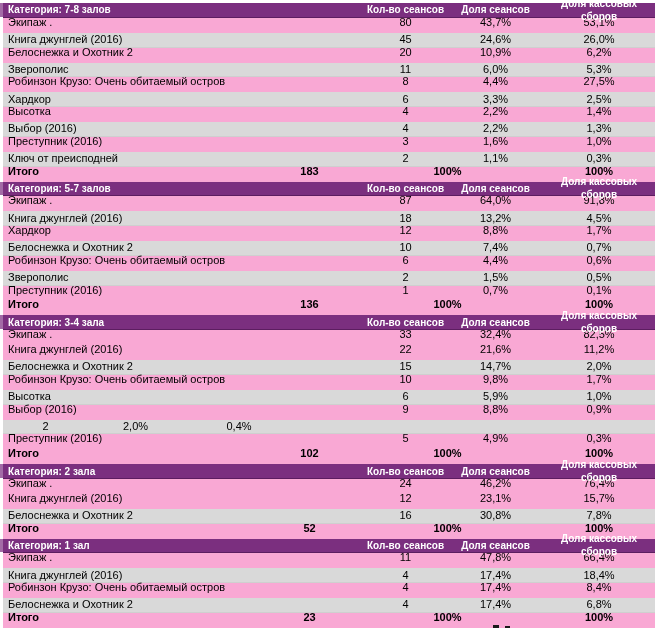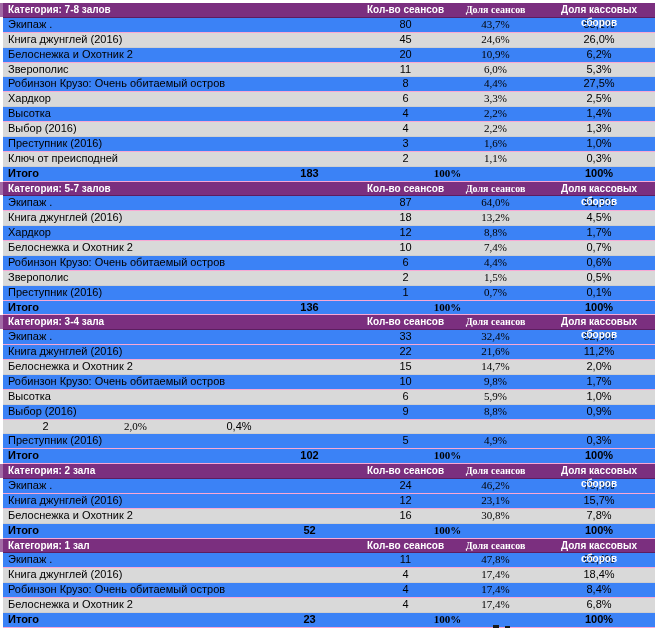--- a/index.html
+++ b/index.html
@@ -6,43 +6,43 @@
   body{
     width:655px;height:628px;overflow:hidden;position:relative;
     background:#ffffff;
     font-family:"Liberation Sans", sans-serif;
     -webkit-font-smoothing:antialiased;
   }
   .sheet{
     position:absolute;top:3px;left:3px;width:652px;
   }
   .row{
-    display:flex;align-items:flex-start;
+    display:flex;align-items:center;
     height:14.88px;box-sizing:border-box;
     font-size:11px;line-height:13px;color:#000;
   }
   .row.data, .row.total{
-    background:#3b82f6;
-    border-bottom:1px solid #f9a8d4;
+    background:#f9a8d4;
+    border-bottom:6px solid #f9a8d4;
   }
   .row.data.shaded{background:var(--stripe,#D9D9D9);border-bottom:1px solid #cfcfcf;}
   .row.total{font-weight:bold;gap:48px;}
   .row.hdr{
     background:var(--purple,#7B2F7F);
     color:#fff;font-weight:bold;font-size:10px;
     border-bottom:1px solid #5c1d60;
     position:relative;
   }
   .row.hdr::before{
     content:"";position:absolute;left:-3px;top:0;height:100%;width:3px;
     background:var(--purple-edge,#A36BA6);
   }
   .c-name{flex:1 1 auto;padding-left:5px;white-space:nowrap;overflow:hidden;}
   .c-sessions{width:85px;text-align:center;flex:0 0 auto;}
-  .c-share{width:95px;text-align:center;flex:0 0 auto;font-family:Liberation Serif, serif;}
+  .c-share{width:95px;text-align:center;flex:0 0 auto;}
   .c-box{width:112px;text-align:center;flex:0 0 auto;}
   .frag{position:absolute;background:#1a1a1a;}
   .frag1{left:493px;top:625px;width:6px;height:3px;}
   .frag2{left:505px;top:626px;width:5px;height:2px;}
 </style>
 </head>
 <body>
 
 <div class="sheet" id="sheet">
     <div class="row hdr">

